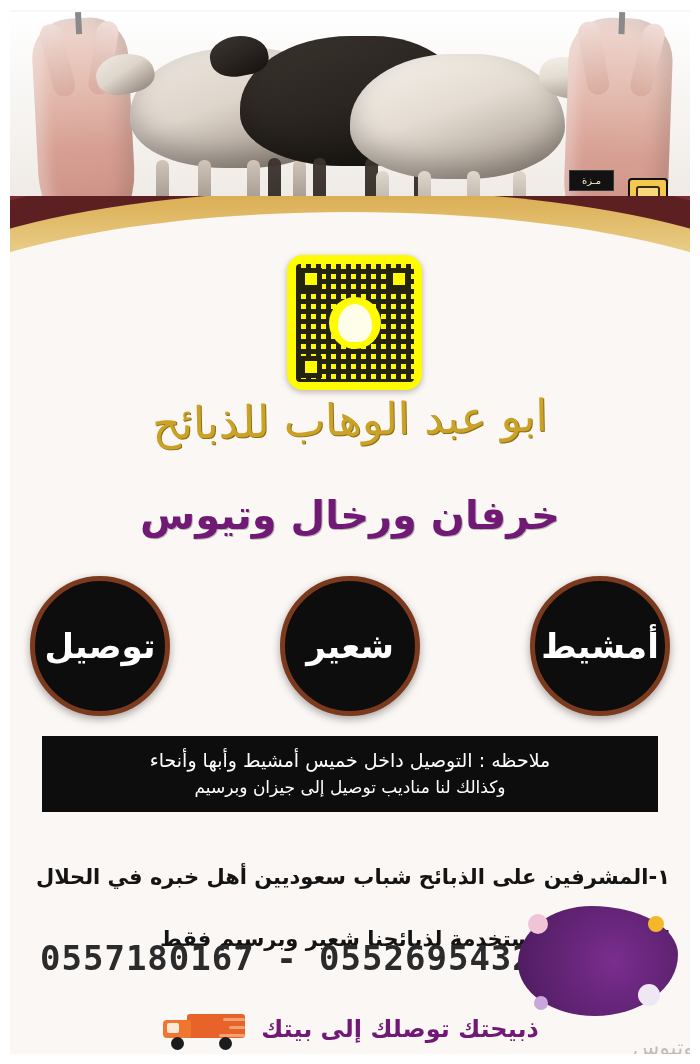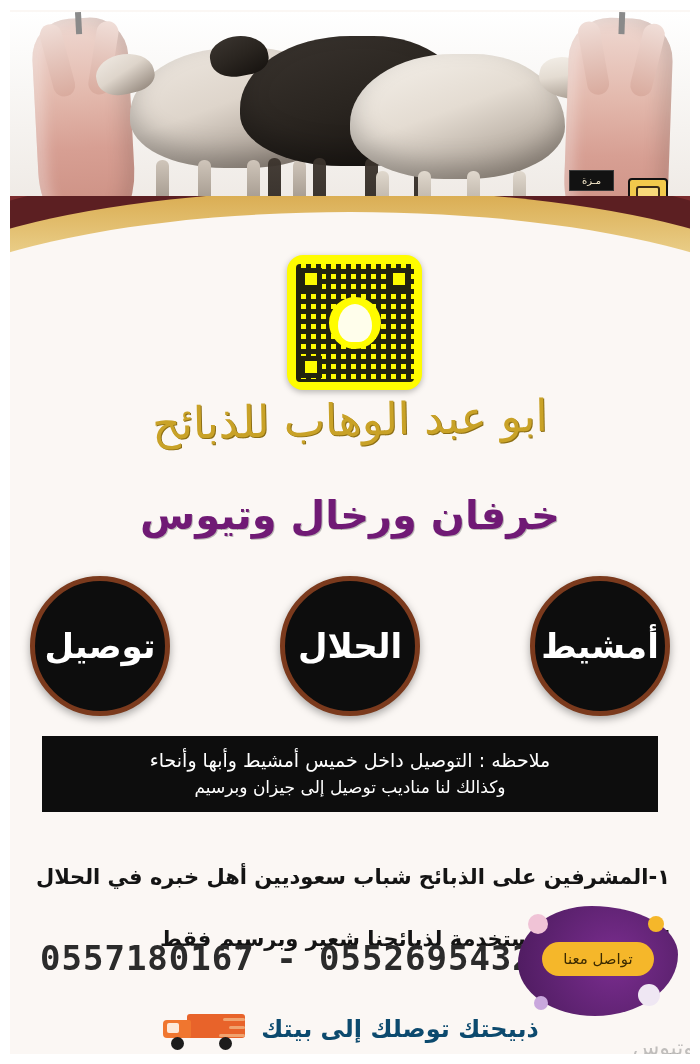--- a/index.html
+++ b/index.html
@@ -235,21 +235,21 @@
   .contact .d2{ right:14px; top:10px; width:16px; height:16px; background:#f5b72a;}
   .contact .d3{ right:18px; bottom:10px; width:22px; height:22px; background:#efe7f3;}
   .contact .d4{ left:16px; bottom:6px; width:14px; height:14px; background:#c9a7dd;}
   
   .delivery {
     position:absolute; left:0; right:0; top:1006px;
     height:46px;
     display:flex; align-items:center; justify-content:center;
     direction:rtl; gap:14px;
   }
-  .delivery .txt { font-size:24px; font-weight:bold; color:#0c4a6e; }
+  .delivery .txt { font-size:24px; font-weight:bold; color:#701a75; }
   .truck { position:relative; width:86px; height:42px; }
   .truck .body {
     position:absolute; left:26px; top:6px; width:58px; height:24px;
     background:#e8632a; border-radius:3px;
   }
   .truck .cab {
     position:absolute; left:2px; top:12px; width:28px; height:18px;
     background:#f0762f; border-radius:4px 2px 2px 4px;
   }
   .truck .win {
@@ -346,21 +346,21 @@
       <span class="corner bl"></span>
       <span class="ghost"></span>
     </div>
   </div>
 
   <div class="brand">ابو عبد الوهاب للذبائح</div>
   <div class="headline">خرفان ورخال وتيوس</div>
 
   <div class="circles">
     <div class="circle">أمشيط</div>
-    <div class="circle">الحلال</div>
+    <div class="circle">شعير</div>
     <div class="circle">توصيل</div>
   </div>
 
   <div class="note">
     <div class="l1">ملاحظه : التوصيل داخل خميس أمشيط وأبها وأنحاء</div>
     <div class="l2">وكذالك لنا مناديب توصيل إلى جيزان وبرسيم</div>
   </div>
 
   <div class="bullets">
     <div>١-المشرفين على الذبائح شباب سعوديين أهل خبره في الحلال</div>
@@ -368,21 +368,20 @@
   </div>
 
   <div class="phones">0557180167 - 0552695432</div>
 
   <div class="contact">
     <span class="blob"></span>
     <span class="dot d1"></span>
     <span class="dot d2"></span>
     <span class="dot d3"></span>
     <span class="dot d4"></span>
-    <span class="pill">تواصل معنا</span>
   </div>
 
   <div class="delivery">
     <span class="txt">ذبيحتك توصلك إلى بيتك</span>
     <span class="truck">
       <span class="body"></span>
       <span class="cab"></span>
       <span class="win"></span>
       <span class="wheel w1"></span>
       <span class="wheel w2"></span>

